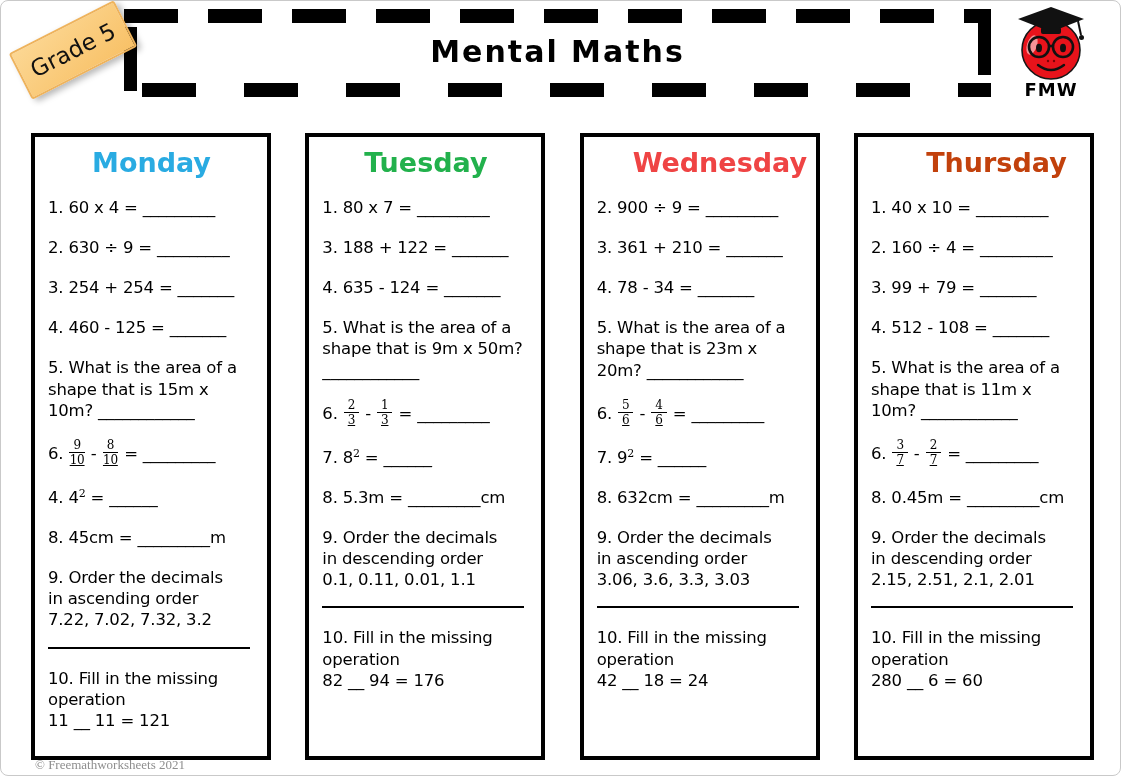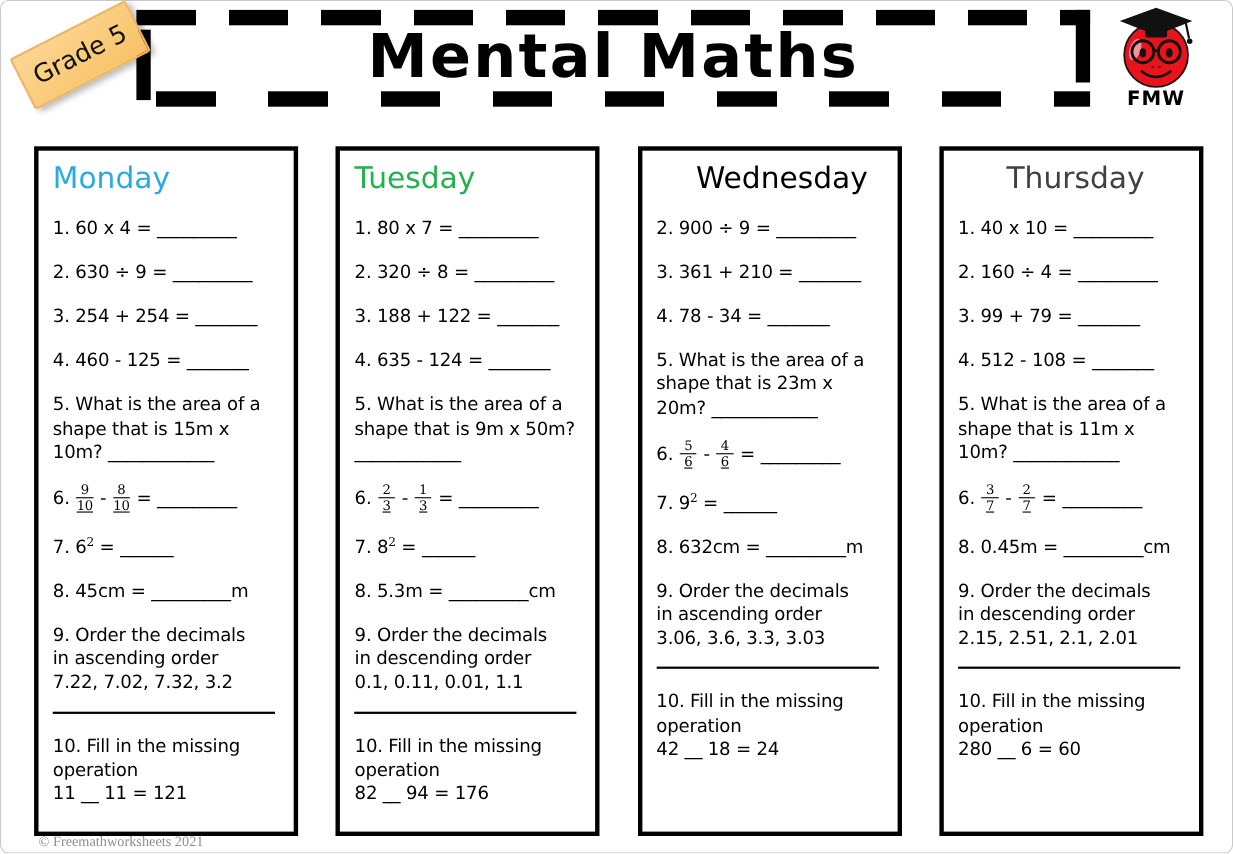--- a/index.html
+++ b/index.html
@@ -9,39 +9,39 @@
   
   .title-box{position:absolute;left:123px;top:8px;width:867px;height:88px;box-sizing:border-box;
              display:flex;align-items:center;justify-content:center;z-index:1;}
   .tb-top{position:absolute;left:0;right:0;top:0;height:14px;
           background:repeating-linear-gradient(90deg,#000 0 54px,transparent 54px 84px);}
   .tb-bottom{position:absolute;left:0;right:0;bottom:0;height:14px;
           background:repeating-linear-gradient(90deg,transparent 0 18px,#000 18px 72px,transparent 72px 102px) ,
                      repeating-linear-gradient(90deg,transparent 0 102px);}
   .tb-left{position:absolute;left:0;top:18px;width:13px;height:64px;background:#000;}
   .tb-right{position:absolute;right:0;top:0;width:13px;height:66px;background:#000;}
-  .page-title{font-size:55px;font-weight:bold;letter-spacing:2px;color:#000;margin-top:-4px;}
+  .page-title{font-size:30px;font-weight:bold;letter-spacing:2px;color:#000;margin-top:-4px;}
 
   .grade-badge{position:absolute;left:13px;top:23px;width:118px;height:52px;
                background:linear-gradient(160deg,#fcd793,#f8c167);
                border:2px solid #eeb35c;border-radius:3px;
                transform:rotate(-27deg);
                display:flex;align-items:center;justify-content:center;
                box-shadow:3px 4px 6px rgba(0,0,0,.28);z-index:5;box-sizing:border-box;}
   .grade-badge span{font-size:23px;color:#111;}
 
   .logo{position:absolute;left:1004px;top:4px;width:92px;height:96px;text-align:center;z-index:2;}
   .logo-text{font-size:18px;font-weight:bold;letter-spacing:1px;margin-top:-6px;color:#000;}
 
   
   .days{position:absolute;left:30px;top:132px;width:1063px;height:627px;
         display:flex;justify-content:space-between;}
   .day-col{width:240px;height:627px;border:4px solid #000;box-sizing:border-box;
            padding:8px 12px 0 13px;background:#fff;overflow:hidden;}
-  .day-heading{font-size:27px;font-weight:normal;margin:2px 0 4px 0;}
+  .day-heading{font-size:27px;font-weight:bold;margin:2px 0 4px 0;text-align:center;}
   .q{font-size:16.5px;line-height:1.28;letter-spacing:-0.2px;color:#000;margin-top:19px;}
   .frac{display:inline-block;text-align:center;vertical-align:middle;
         font-family:"DejaVu Serif",serif;font-size:12px;line-height:1.05;
         margin:0 1px;position:relative;top:-1px;}
   .frac .num{display:block;padding:0 4px 1px 4px;border-bottom:1.6px solid #000;}
   .frac .den{display:block;padding-top:1px;text-decoration:underline;}
   sup.pow{font-family:"DejaVu Serif",serif;font-size:11px;line-height:0;}
   .answer-line{height:0;border-bottom:2.5px solid #000;width:202px;margin-top:16px;}
 
   
@@ -93,52 +93,51 @@
 
   <div class="days">
       <div class="day-col">
         <div class="day-heading" style="color: rgb(41, 171, 226);">Monday</div>
         <div class="q"><span>1. 60 x 4 = _________</span></div>
         <div class="q"><span>2. 630 ÷ 9 = _________</span></div>
         <div class="q"><span>3. 254 + 254 = _______</span></div>
         <div class="q"><span>4. 460 - 125 = _______</span></div>
         <div class="q"><span>5. What is the area of a shape that is 15m x 10m? ____________</span></div>
         <div class="q"><span>6. </span><span class="frac"><span class="num">9</span><span class="den">10</span></span><span> - </span><span class="frac"><span class="num">8</span><span class="den">10</span></span><span> = _________</span></div>
-        <div class="q"><span>7. 6</span><sup class="pow">2</sup><span> = ______</span></div>
+        <div class="q"><span>4. 4</span><sup class="pow">2</sup><span> = ______</span></div>
         <div class="q"><span>8. 45cm = _________m</span></div>
         <div class="q"><span>9. Order the decimals</span><br><span>in ascending order</span><br><span>7.22, 7.02, 7.32, 3.2</span><div class="answer-line"></div></div>
         <div class="q"><span>10. Fill in the missing</span><br><span>operation</span><br><span>11 __ 11 = 121</span></div>
       </div>
       <div class="day-col">
         <div class="day-heading" style="color: rgb(34, 177, 76);">Tuesday</div>
         <div class="q"><span>1. 80 x 7 = _________</span></div>
-        <div class="q"><span>2. 320 ÷ 8 = _________</span></div>
         <div class="q"><span>3. 188 + 122 = _______</span></div>
         <div class="q"><span>4. 635 - 124 = _______</span></div>
         <div class="q"><span>5. What is the area of a shape that is 9m x 50m? ____________</span></div>
         <div class="q"><span>6. </span><span class="frac"><span class="num">2</span><span class="den">3</span></span><span> - </span><span class="frac"><span class="num">1</span><span class="den">3</span></span><span> = _________</span></div>
         <div class="q"><span>7. 8</span><sup class="pow">2</sup><span> = ______</span></div>
         <div class="q"><span>8. 5.3m = _________cm</span></div>
         <div class="q"><span>9. Order the decimals</span><br><span>in descending order</span><br><span>0.1, 0.11, 0.01, 1.1</span><div class="answer-line"></div></div>
         <div class="q"><span>10. Fill in the missing</span><br><span>operation</span><br><span>82 __ 94 = 176</span></div>
       </div>
       <div class="day-col">
-        <div class="day-heading" style="color: #000000; margin-left: 36px;">Wednesday</div>
+        <div class="day-heading" style="color: #ef4444; margin-left: 36px;">Wednesday</div>
         <div class="q"><span>2. 900 ÷ 9 = _________</span></div>
         <div class="q"><span>3. 361 + 210 = _______</span></div>
         <div class="q"><span>4. 78 - 34 = _______</span></div>
         <div class="q"><span>5. What is the area of a shape that is 23m x 20m? ____________</span></div>
         <div class="q"><span>6. </span><span class="frac"><span class="num">5</span><span class="den">6</span></span><span> - </span><span class="frac"><span class="num">4</span><span class="den">6</span></span><span> = _________</span></div>
         <div class="q"><span>7. 9</span><sup class="pow">2</sup><span> = ______</span></div>
         <div class="q"><span>8. 632cm = _________m</span></div>
         <div class="q"><span>9. Order the decimals</span><br><span>in ascending order</span><br><span>3.06, 3.6, 3.3, 3.03</span><div class="answer-line"></div></div>
         <div class="q"><span>10. Fill in the missing</span><br><span>operation</span><br><span>42 __ 18 = 24</span></div>
       </div>
       <div class="day-col">
-        <div class="day-heading" style="color: #404040; margin-left: 44px;">Thursday</div>
+        <div class="day-heading" style="color: #c2410c; margin-left: 44px;">Thursday</div>
         <div class="q"><span>1. 40 x 10 = _________</span></div>
         <div class="q"><span>2. 160 ÷ 4 = _________</span></div>
         <div class="q"><span>3. 99 + 79 = _______</span></div>
         <div class="q"><span>4. 512 - 108 = _______</span></div>
         <div class="q"><span>5. What is the area of a shape that is 11m x 10m? ____________</span></div>
         <div class="q"><span>6. </span><span class="frac"><span class="num">3</span><span class="den">7</span></span><span> - </span><span class="frac"><span class="num">2</span><span class="den">7</span></span><span> = _________</span></div>
         <div class="q"><span>8. 0.45m = _________cm</span></div>
         <div class="q"><span>9. Order the decimals</span><br><span>in descending order</span><br><span>2.15, 2.51, 2.1, 2.01</span><div class="answer-line"></div></div>
         <div class="q"><span>10. Fill in the missing</span><br><span>operation</span><br><span>280 __ 6 = 60</span></div>
       </div>

